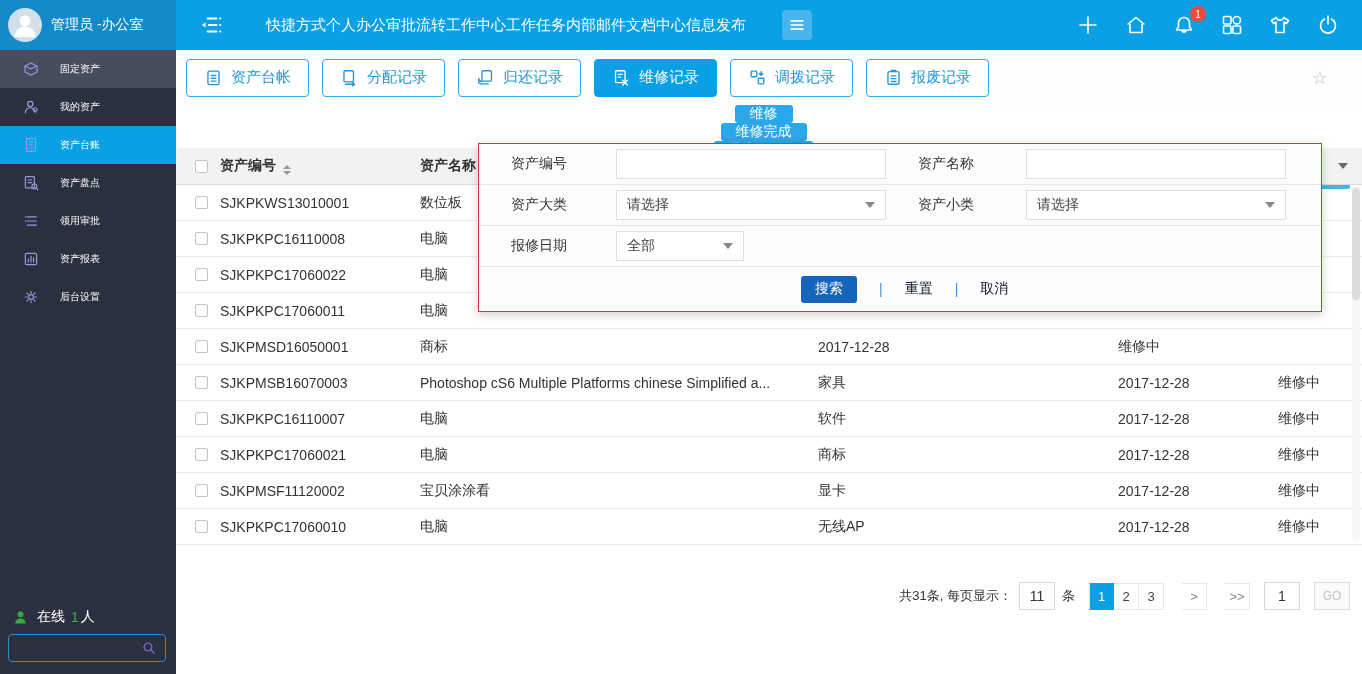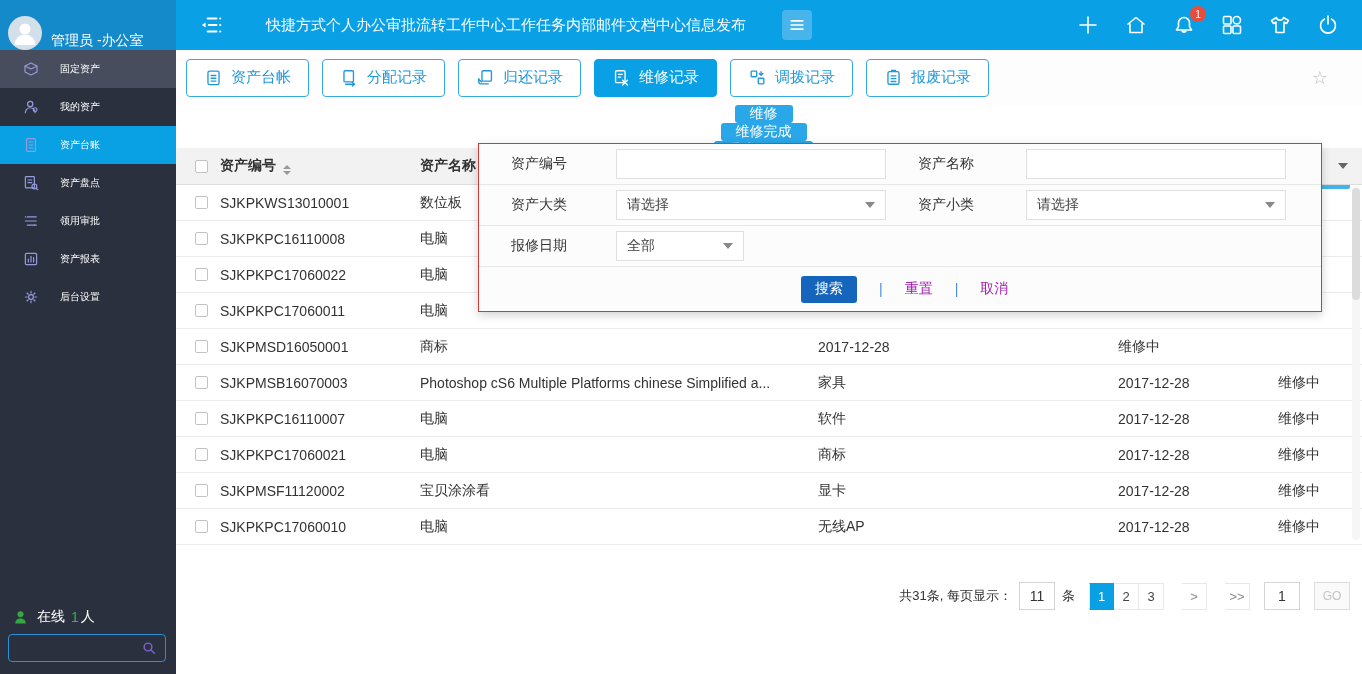--- a/index.html
+++ b/index.html
@@ -1,21 +1,21 @@
 <!DOCTYPE html>
 <html><head>
 <meta charset="utf-8">
 <style>
   html,body{margin:0;padding:0;background:#e8e8e8;}
   *{box-sizing:border-box;font-family:"Liberation Sans","DejaVu Sans",sans-serif;}
   .app{position:relative;width:1362px;height:674px;background:#fff;overflow:hidden;}
 
   
   .topbar{position:absolute;left:0;top:0;width:100%;height:50px;background:#09a0e6;display:flex;align-items:center;z-index:30;}
-  .userblock{width:176px;height:50px;background:#158aca;display:flex;align-items:flex-end;padding-left:8px;flex:none;}
+  .userblock{width:176px;height:50px;background:#158aca;display:flex;align-items:center;padding-left:8px;flex:none;}
   .avatar{width:34px;height:34px;border-radius:50%;background:#d3dfe9;display:flex;align-items:center;justify-content:center;overflow:hidden;}
   .username{color:#fff;font-size:14px;margin-left:9px;white-space:nowrap;}
   .collapse{margin:0 24px 0 22px;color:#fff;display:flex;align-items:center;}
   .nav{display:flex;align-items:center;margin-left:18px;}
   .nav span{color:#fff;font-size:15px;cursor:pointer;white-space:nowrap;}
   .togglebox{width:30px;height:30px;background:#47b5ec;border-radius:4px;display:flex;align-items:center;justify-content:center;color:#fff;margin-left:36px;flex:none;}
   .spacer{flex:1;}
   .ricons{display:flex;align-items:center;gap:24px;margin-right:22px;color:#fff;}
   .ricon{position:relative;display:flex;align-items:center;justify-content:center;cursor:pointer;}
   .badge{position:absolute;top:-7px;right:-10px;min-width:16px;height:16px;border-radius:8px;background:#e74c3c;color:#fff;font-size:10px;display:flex;align-items:center;justify-content:center;padding:0 3px;}
@@ -70,21 +70,21 @@
   .popup{position:absolute;left:302px;top:93px;width:844px;background:#fcfcfc;border:1px solid #cf3b37;box-shadow:0 3px 9px rgba(0,0,0,0.18);z-index:15;}
   .frow{display:grid;grid-template-columns:137px 270px 140px 260px 1fr;align-items:center;height:41px;border-bottom:1px solid #e7e7e7;}
   .frow .flabel{font-size:14px;color:#333;padding-left:32px;white-space:nowrap;}
   .finput{height:30px;border:1px solid #e0e0e0;background:#fff;outline:none;font-size:13px;padding:0 8px;width:100%;}
   .fselect{height:30px;border:1px solid #e0e0e0;background:#fff;display:flex;align-items:center;justify-content:space-between;padding:4px 10px;font-size:14px;color:#444;cursor:pointer;}
   .fselect .caret{border-top-color:#888;border-left-width:5px;border-right-width:5px;border-top-width:6px;}
   .fselect.small{width:128px;}
   .ffooter{height:44px;display:flex;align-items:center;padding-left:322px;}
   .fsearch{height:27px;background:#1565bd;color:#fff;border:none;border-radius:3px;font-size:14px;padding:0 14px;cursor:pointer;}
   .fsep{color:#4a90d9;margin:0 22px;font-size:14px;}
-  .flink{color:#a21caf;font-size:14px;cursor:pointer;}
+  .flink{color:#0f172a;font-size:14px;cursor:pointer;}
 
   
   .pager{position:absolute;right:12px;top:532px;display:flex;align-items:center;font-size:13px;color:#333;}
   .pg-input{width:36px;height:28px;border:1px solid #d5d5d5;text-align:center;font-size:14px;color:#333;outline:none;margin:0 7px;}
   .pgroup{display:flex;margin-left:14px;}
   .pcell{min-width:25px;height:27px;display:flex;align-items:center;justify-content:center;border:1px solid #e8e8e8;border-left:none;background:#fff;color:#444;font-size:13px;cursor:pointer;padding:0 4px;}
   .pgroup .pcell:first-child{border-left:1px solid #e8e8e8;}
   .pcell.active{background:#09a0e4;border-color:#09a0e4;color:#fff;}
   .pcell.nav{color:#888;}
   .go{width:36px;height:28px;background:#fafafa;border:1px solid #ddd;color:#c4c4c4;font-size:12px;margin-left:7px;cursor:default;}

